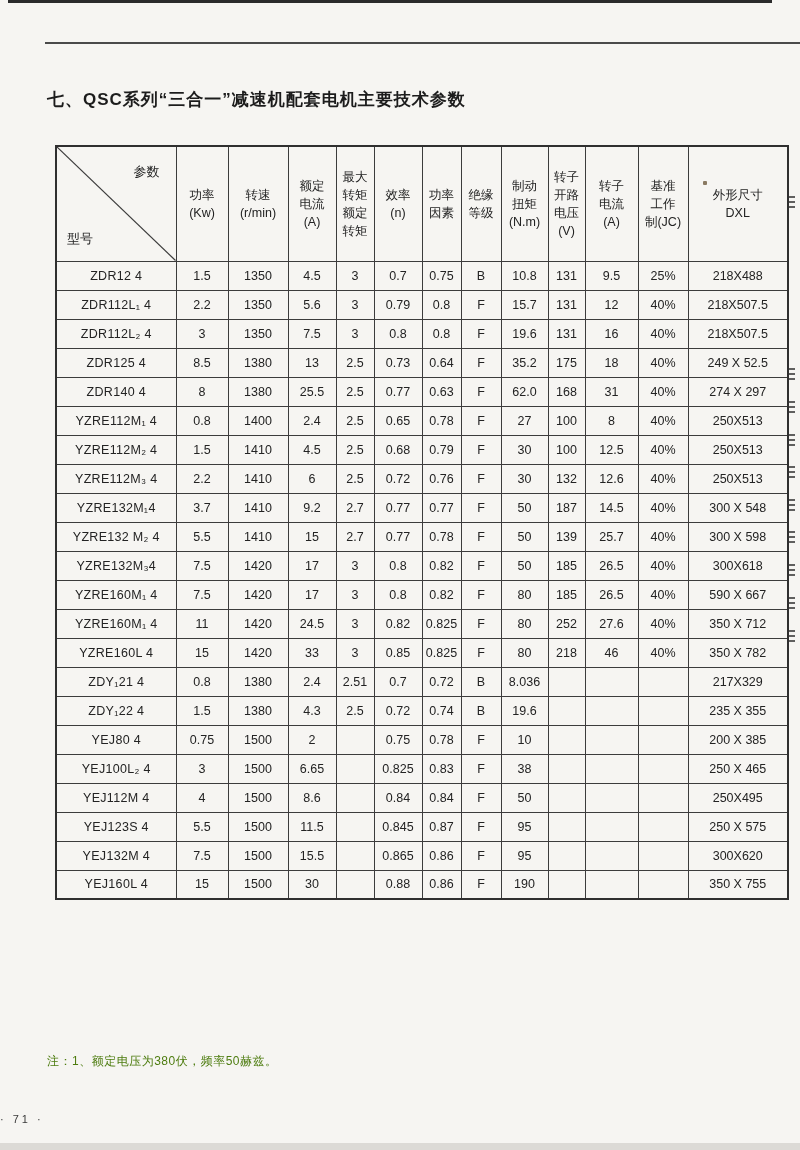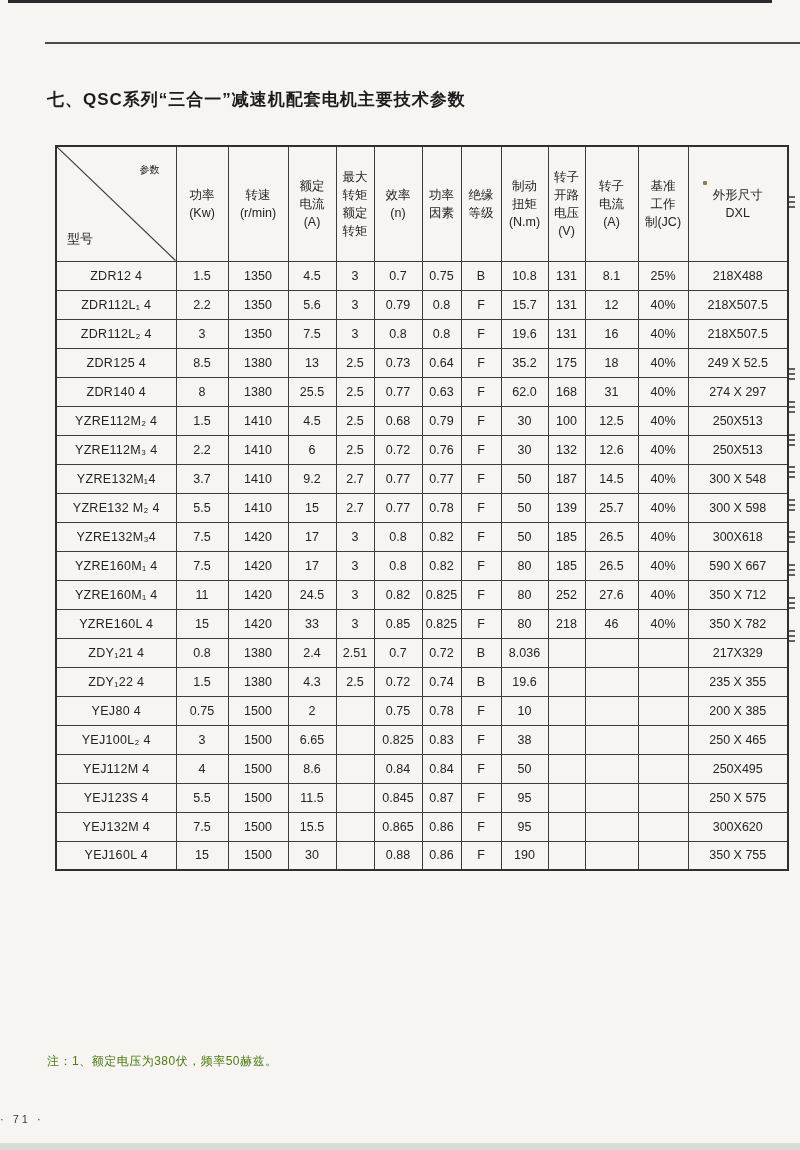--- a/index.html
+++ b/index.html
@@ -30,21 +30,21 @@
     overflow:hidden;
   }
   table.params{border:2px solid #2f2f2f;}
   thead tr{height:115px;}
   tbody tr{height:29px;margin-left:44px;}
   th{font-weight:normal;white-space:pre-line;line-height:1.45;font-size:12.5px;}
   td.model-cell{font-size:12px;letter-spacing:0.3px;}
 
   th.corner{position:relative;padding:0;}
   th.corner svg{position:absolute;left:0;top:0;width:100%;height:100%;}
-  .corner-param{position:absolute;top:16px;right:16px;font-size:10px;}
+  .corner-param{position:absolute;top:16px;right:16px;font-size:13px;}
   .corner-model{position:absolute;bottom:12px;left:10px;font-size:13px;}
 
   th.dim-header{position:relative;}
   th.dim-header .tiny-mark{
     position:absolute;left:14px;top:34px;width:4px;height:4px;
     background:#8a7a62;border-radius:1px;
   }
 
   .footnote{
     position:absolute;left:47px;top:1053px;
@@ -133,21 +133,21 @@
         <td class="model-cell">ZDR12 4</td>
         <td>1.5</td>
         <td>1350</td>
         <td>4.5</td>
         <td>3</td>
         <td>0.7</td>
         <td>0.75</td>
         <td>B</td>
         <td>10.8</td>
         <td>131</td>
-        <td>8.1</td>
+        <td>9.5</td>
         <td>25%</td>
         <td>218X488</td>
       </tr>
       <tr>
         <td class="model-cell">ZDR112L₁ 4</td>
         <td>2.2</td>
         <td>1350</td>
         <td>5.6</td>
         <td>3</td>
         <td>0.79</td>
@@ -196,20 +196,35 @@
         <td>25.5</td>
         <td>2.5</td>
         <td>0.77</td>
         <td>0.63</td>
         <td>F</td>
         <td>62.0</td>
         <td>168</td>
         <td>31</td>
         <td>40%</td>
         <td>274 X 297</td>
+      </tr>
+      <tr>
+        <td class="model-cell">YZRE112M₁ 4</td>
+        <td>0.8</td>
+        <td>1400</td>
+        <td>2.4</td>
+        <td>2.5</td>
+        <td>0.65</td>
+        <td>0.78</td>
+        <td>F</td>
+        <td>27</td>
+        <td>100</td>
+        <td>8</td>
+        <td>40%</td>
+        <td>250X513</td>
       </tr>
       <tr>
         <td class="model-cell">YZRE112M₂ 4</td>
         <td>1.5</td>
         <td>1410</td>
         <td>4.5</td>
         <td>2.5</td>
         <td>0.68</td>
         <td>0.79</td>
         <td>F</td>

